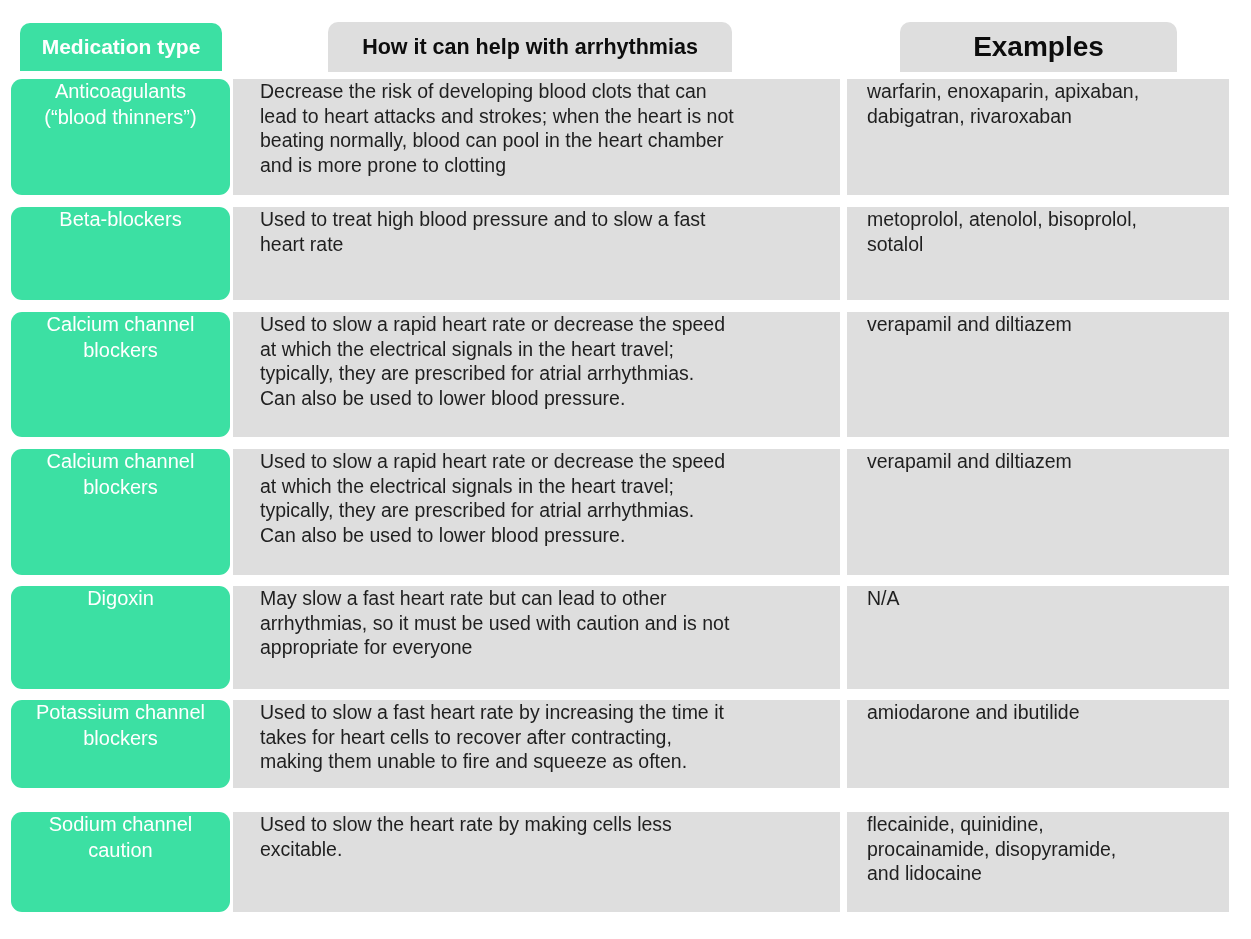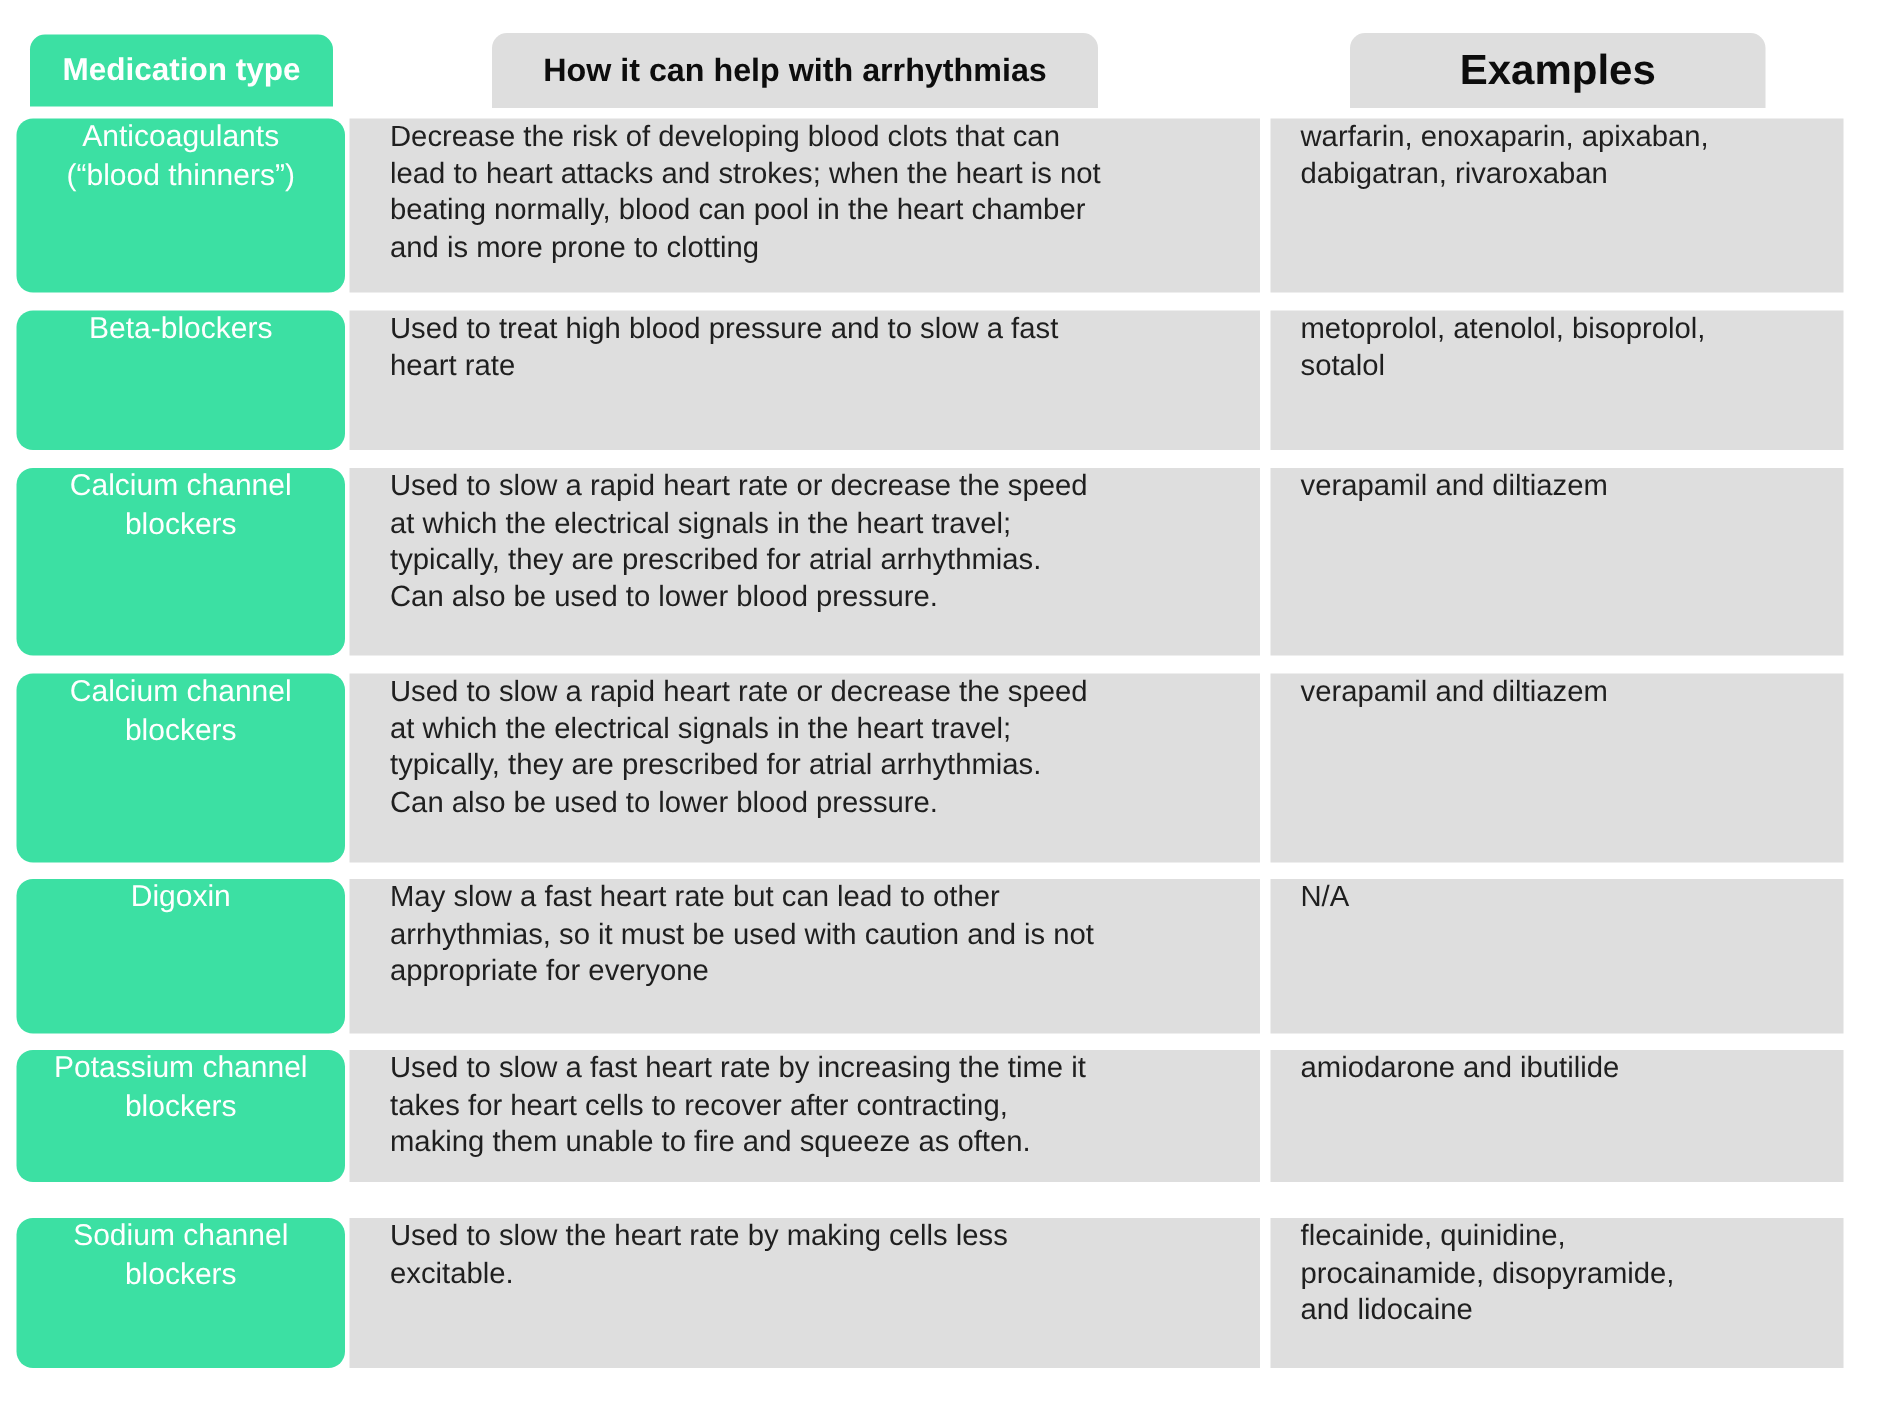--- a/index.html
+++ b/index.html
@@ -198,21 +198,21 @@
 making them unable to fire and squeeze as often.</span>
       </div>
     <div class="cell c-ex">
         <span>amiodarone and ibutilide</span>
       </div>
   </div>
 
   <div class="row r7">
     <div class="cell c-type">
         <span>Sodium channel
-blockers</span>
+caution</span>
       </div>
     <div class="cell c-desc">
         <span>Used to slow the heart rate by making cells less
 excitable.</span>
       </div>
     <div class="cell c-ex">
         <span>flecainide, quinidine,
 procainamide, disopyramide,
 and lidocaine</span>
       </div>

